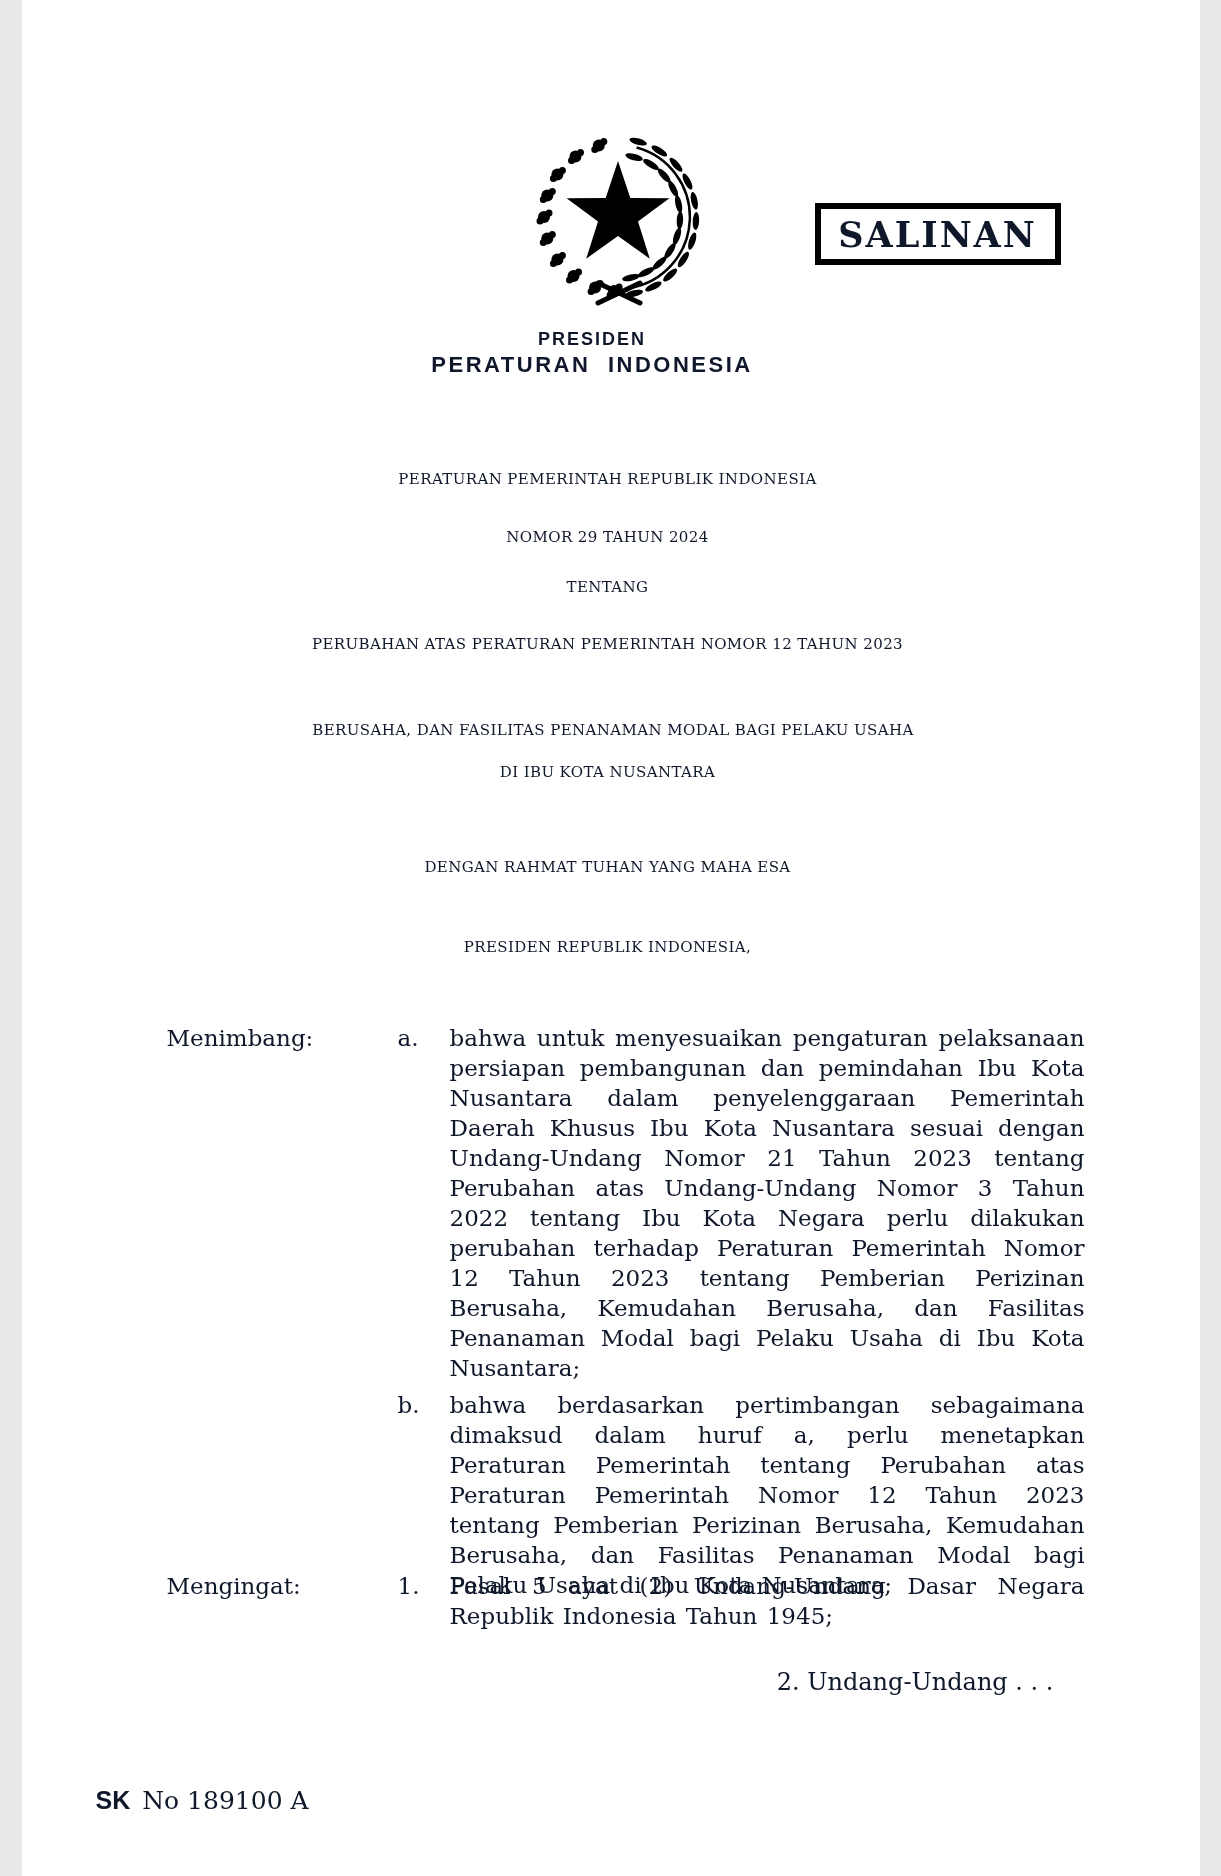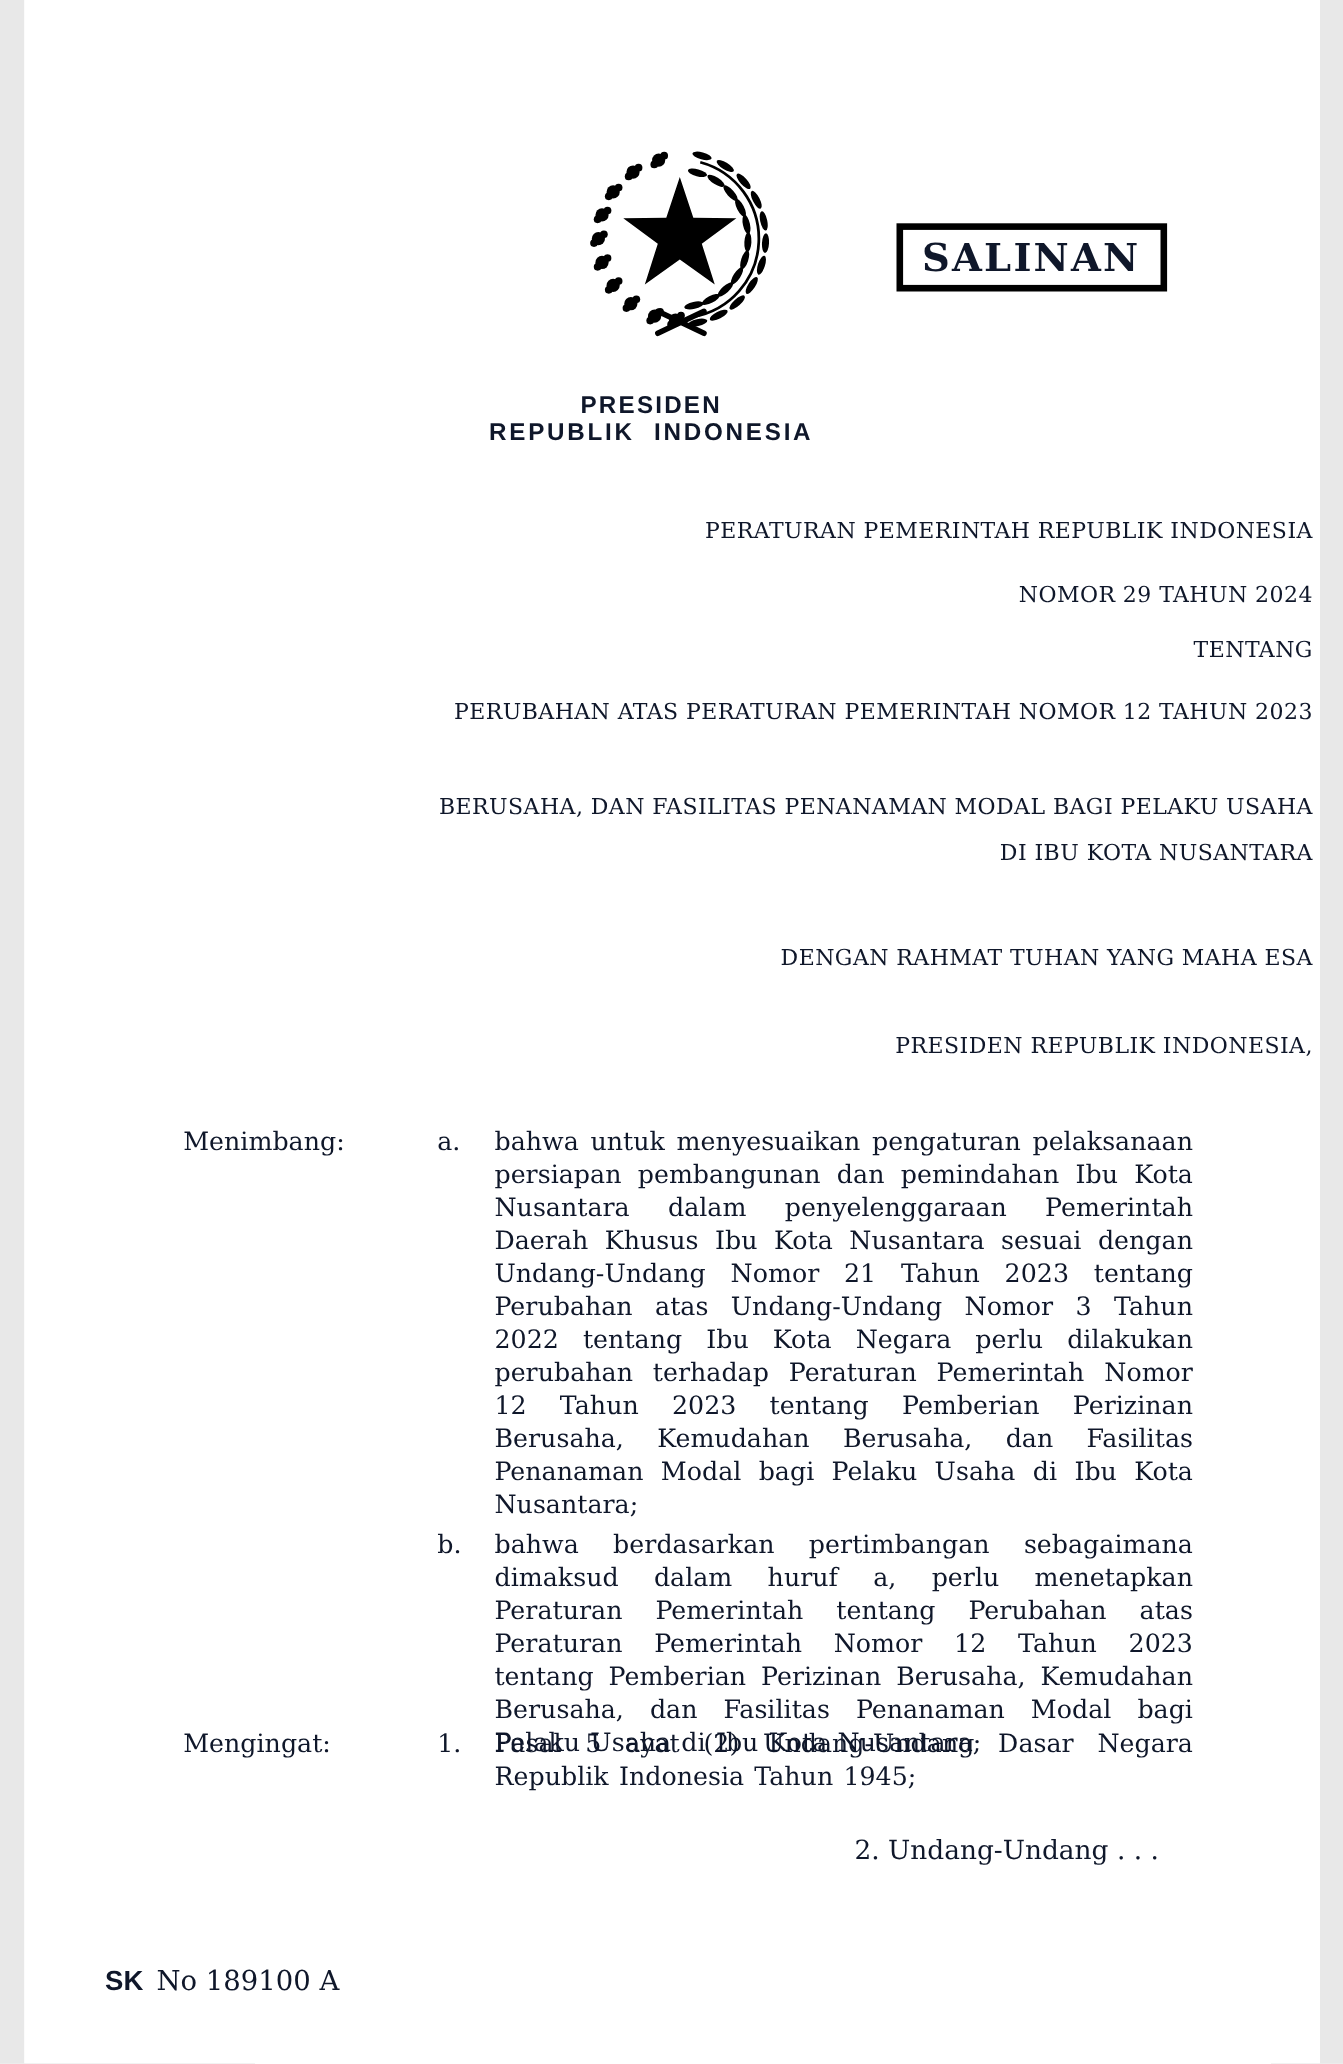--- a/index.html
+++ b/index.html
@@ -43,30 +43,30 @@
   .letterhead {
     position: absolute;
     left: 0;
     right: 37px;
     top: 327px;
     text-align: center;
     font-family: "Liberation Sans", sans-serif;
     font-weight: bold;
     line-height: 25px;
   }
-  .letterhead .lh1 { font-size: 22px; letter-spacing: 2px; margin-top: 28px; }
+  .letterhead .lh1 { font-size: 18px; letter-spacing: 2px; }
   .letterhead .lh2 { font-size: 22px; letter-spacing: 2.5px; word-spacing: 9px; }
 
   
   .tl {
     position: absolute;
     left: 0;
     right: 6px;
-    text-align: right;
-    font-size: 20px;
+    text-align: center;
+    font-size: 15px;
     letter-spacing: 0.4px;
     white-space: nowrap;
   }
   .tl-0 { top: 470px; }
   .tl-1 { top: 528px; }
   .tl-2 { top: 578px; }
   .tl-3 { top: 635px; }
   .tl-4 { top: 678px; }
   .tl-5 { top: 721px; padding-left: 11px; }
   .tl-6 { top: 763px; }
@@ -206,21 +206,21 @@
     <g stroke="#000" stroke-width="5" stroke-linecap="round">
       <line x1="68" y1="166" x2="110" y2="146"></line>
       <line x1="68" y1="146" x2="110" y2="166"></line>
     </g>
 
     <polygon fill="#000" points="88,24 100.3,61 139.4,61.3 108,84.5 119.8,121.7 88,99 56.2,121.7 68,84.5 36.6,61.3 75.7,61"></polygon>
   </svg>
 
   <div class="letterhead">
     <div class="lh1">PRESIDEN</div>
-    <div class="lh2">REPUBLIK INDONESIA</div>
+    <div class="lh2">PERATURAN INDONESIA</div>
   </div>
 
   <div class="tl tl-0">PERATURAN PEMERINTAH REPUBLIK INDONESIA</div>
   <div class="tl tl-1">NOMOR 29 TAHUN 2024</div>
   <div class="tl tl-2">TENTANG</div>
   <div class="tl tl-3">PERUBAHAN ATAS PERATURAN PEMERINTAH NOMOR 12 TAHUN 2023</div>
   <div class="tl tl-5">BERUSAHA, DAN FASILITAS PENANAMAN MODAL BAGI PELAKU USAHA</div>
   <div class="tl tl-invocation">DENGAN RAHMAT TUHAN YANG MAHA ESA</div>
   <div class="tl tl-6">DI IBU KOTA NUSANTARA</div>
   <div class="tl tl-authority">PRESIDEN REPUBLIK INDONESIA,</div>

